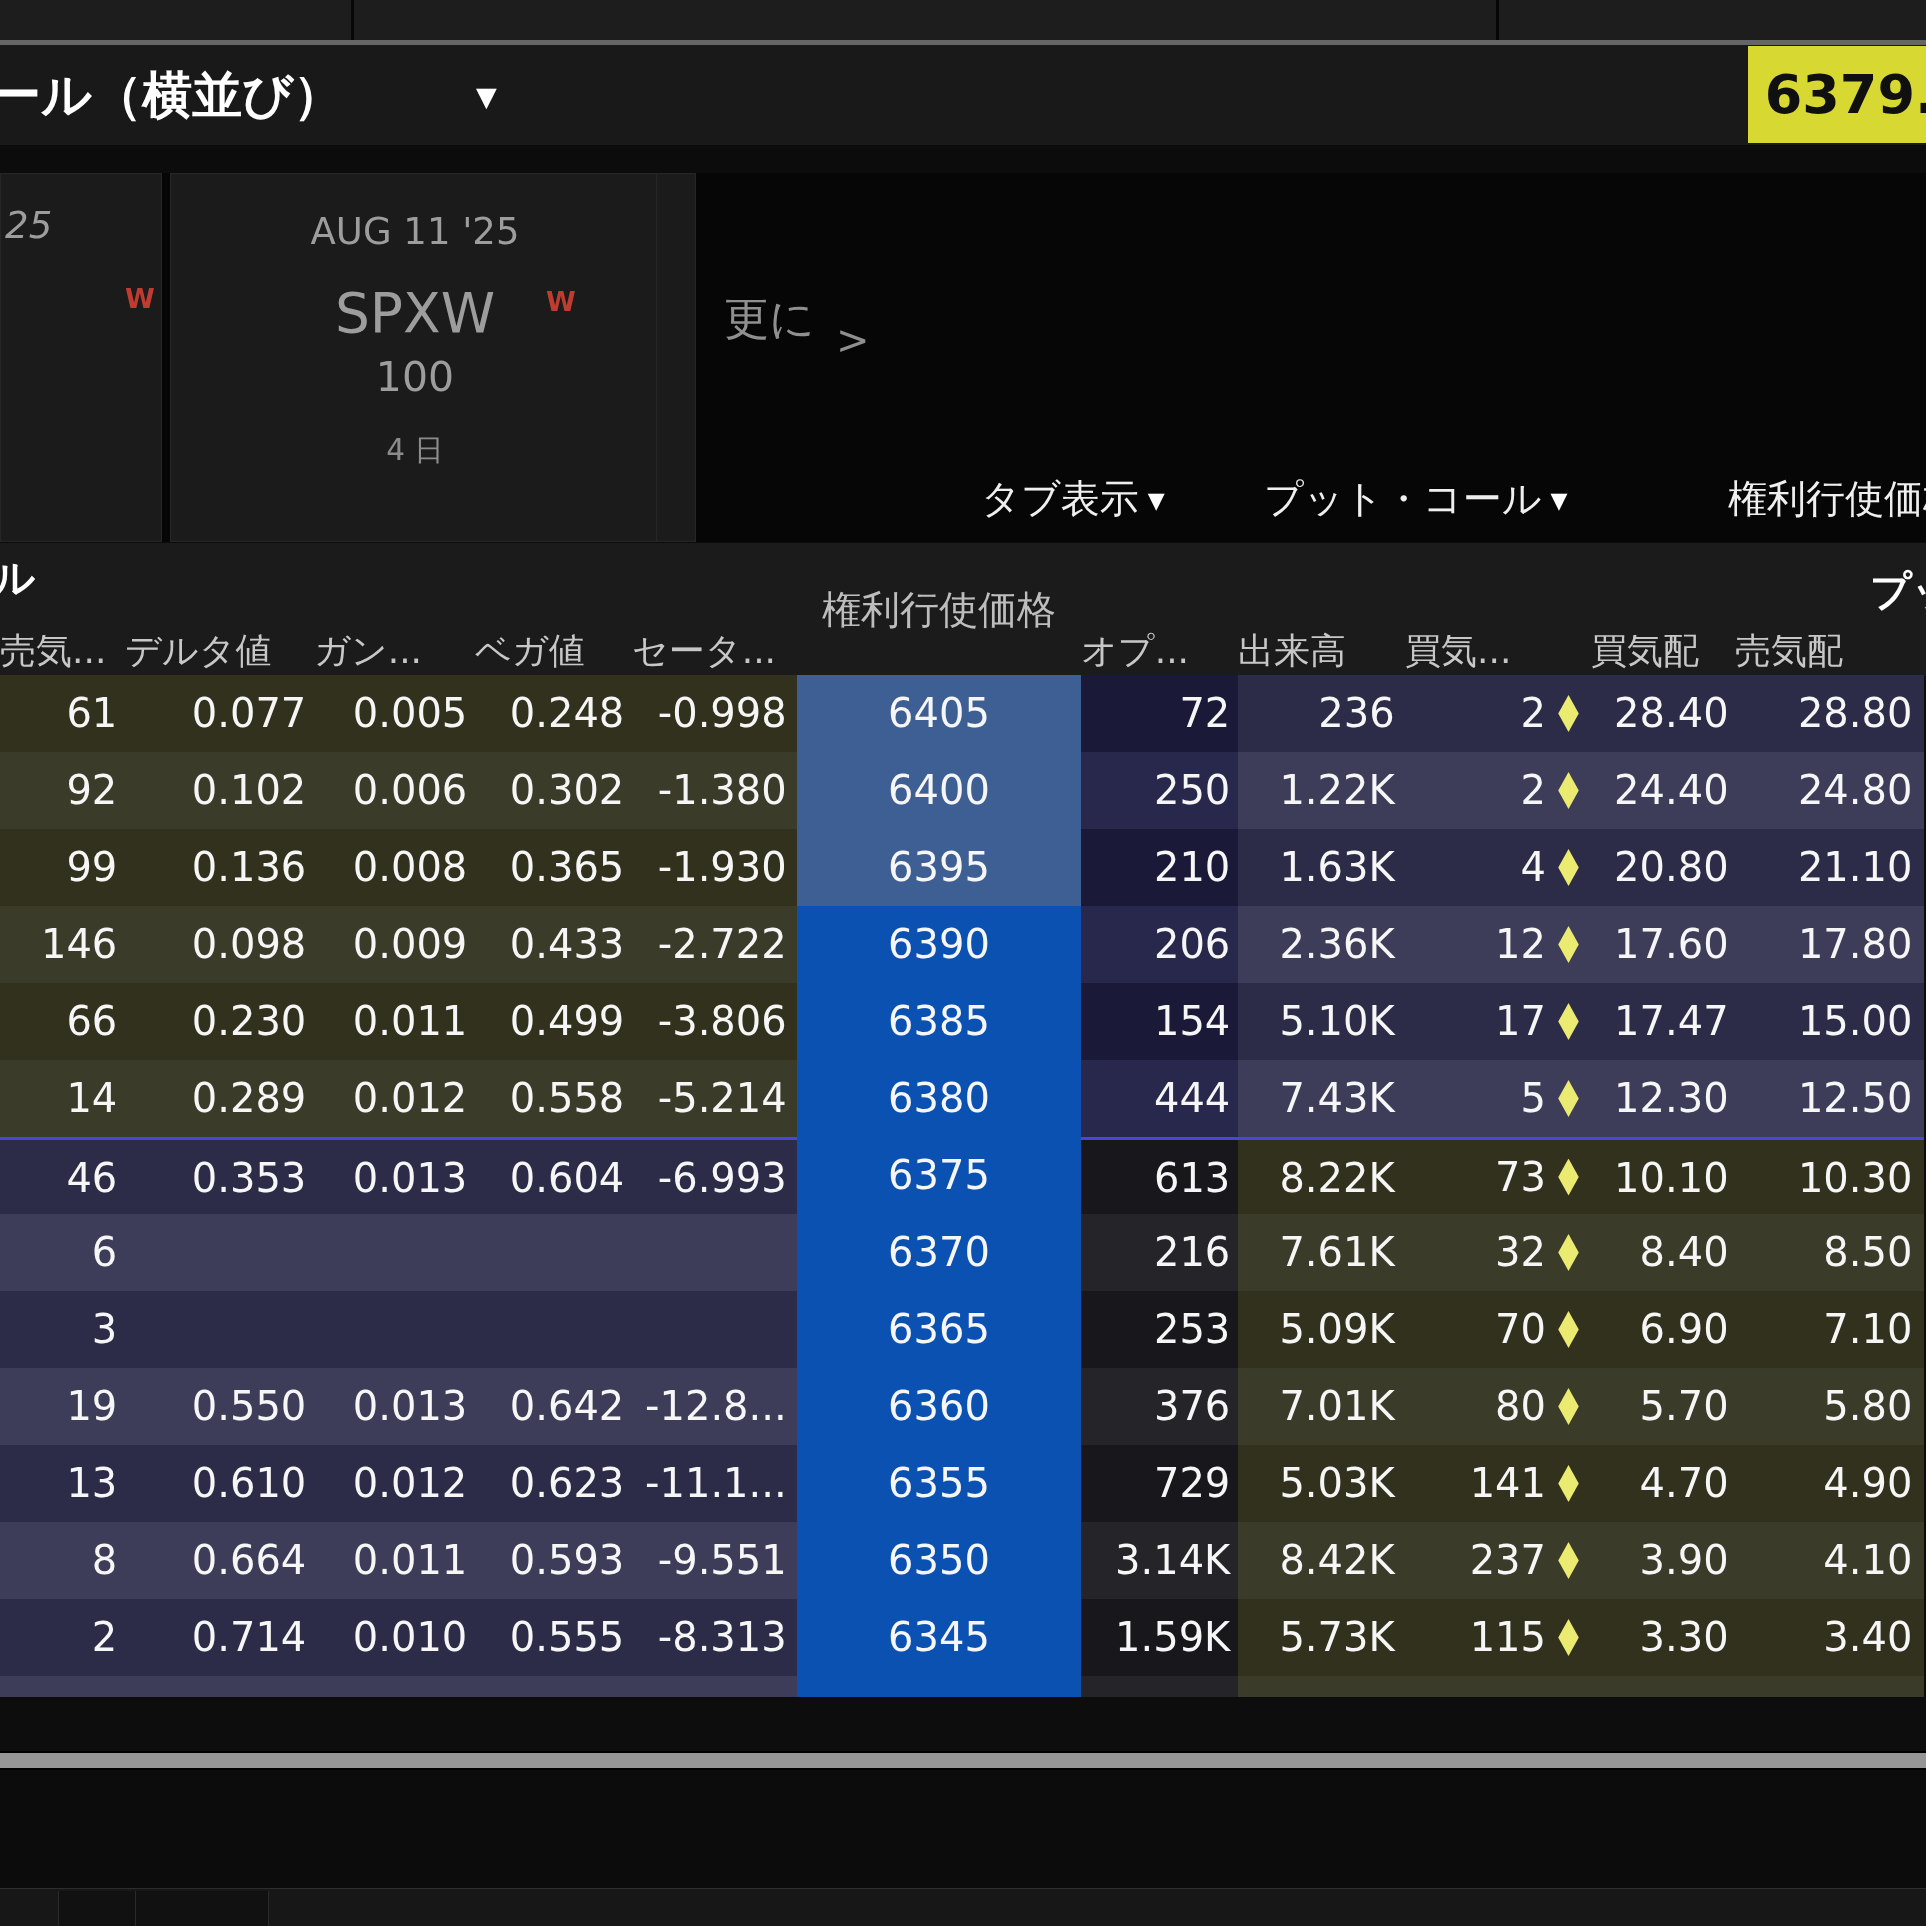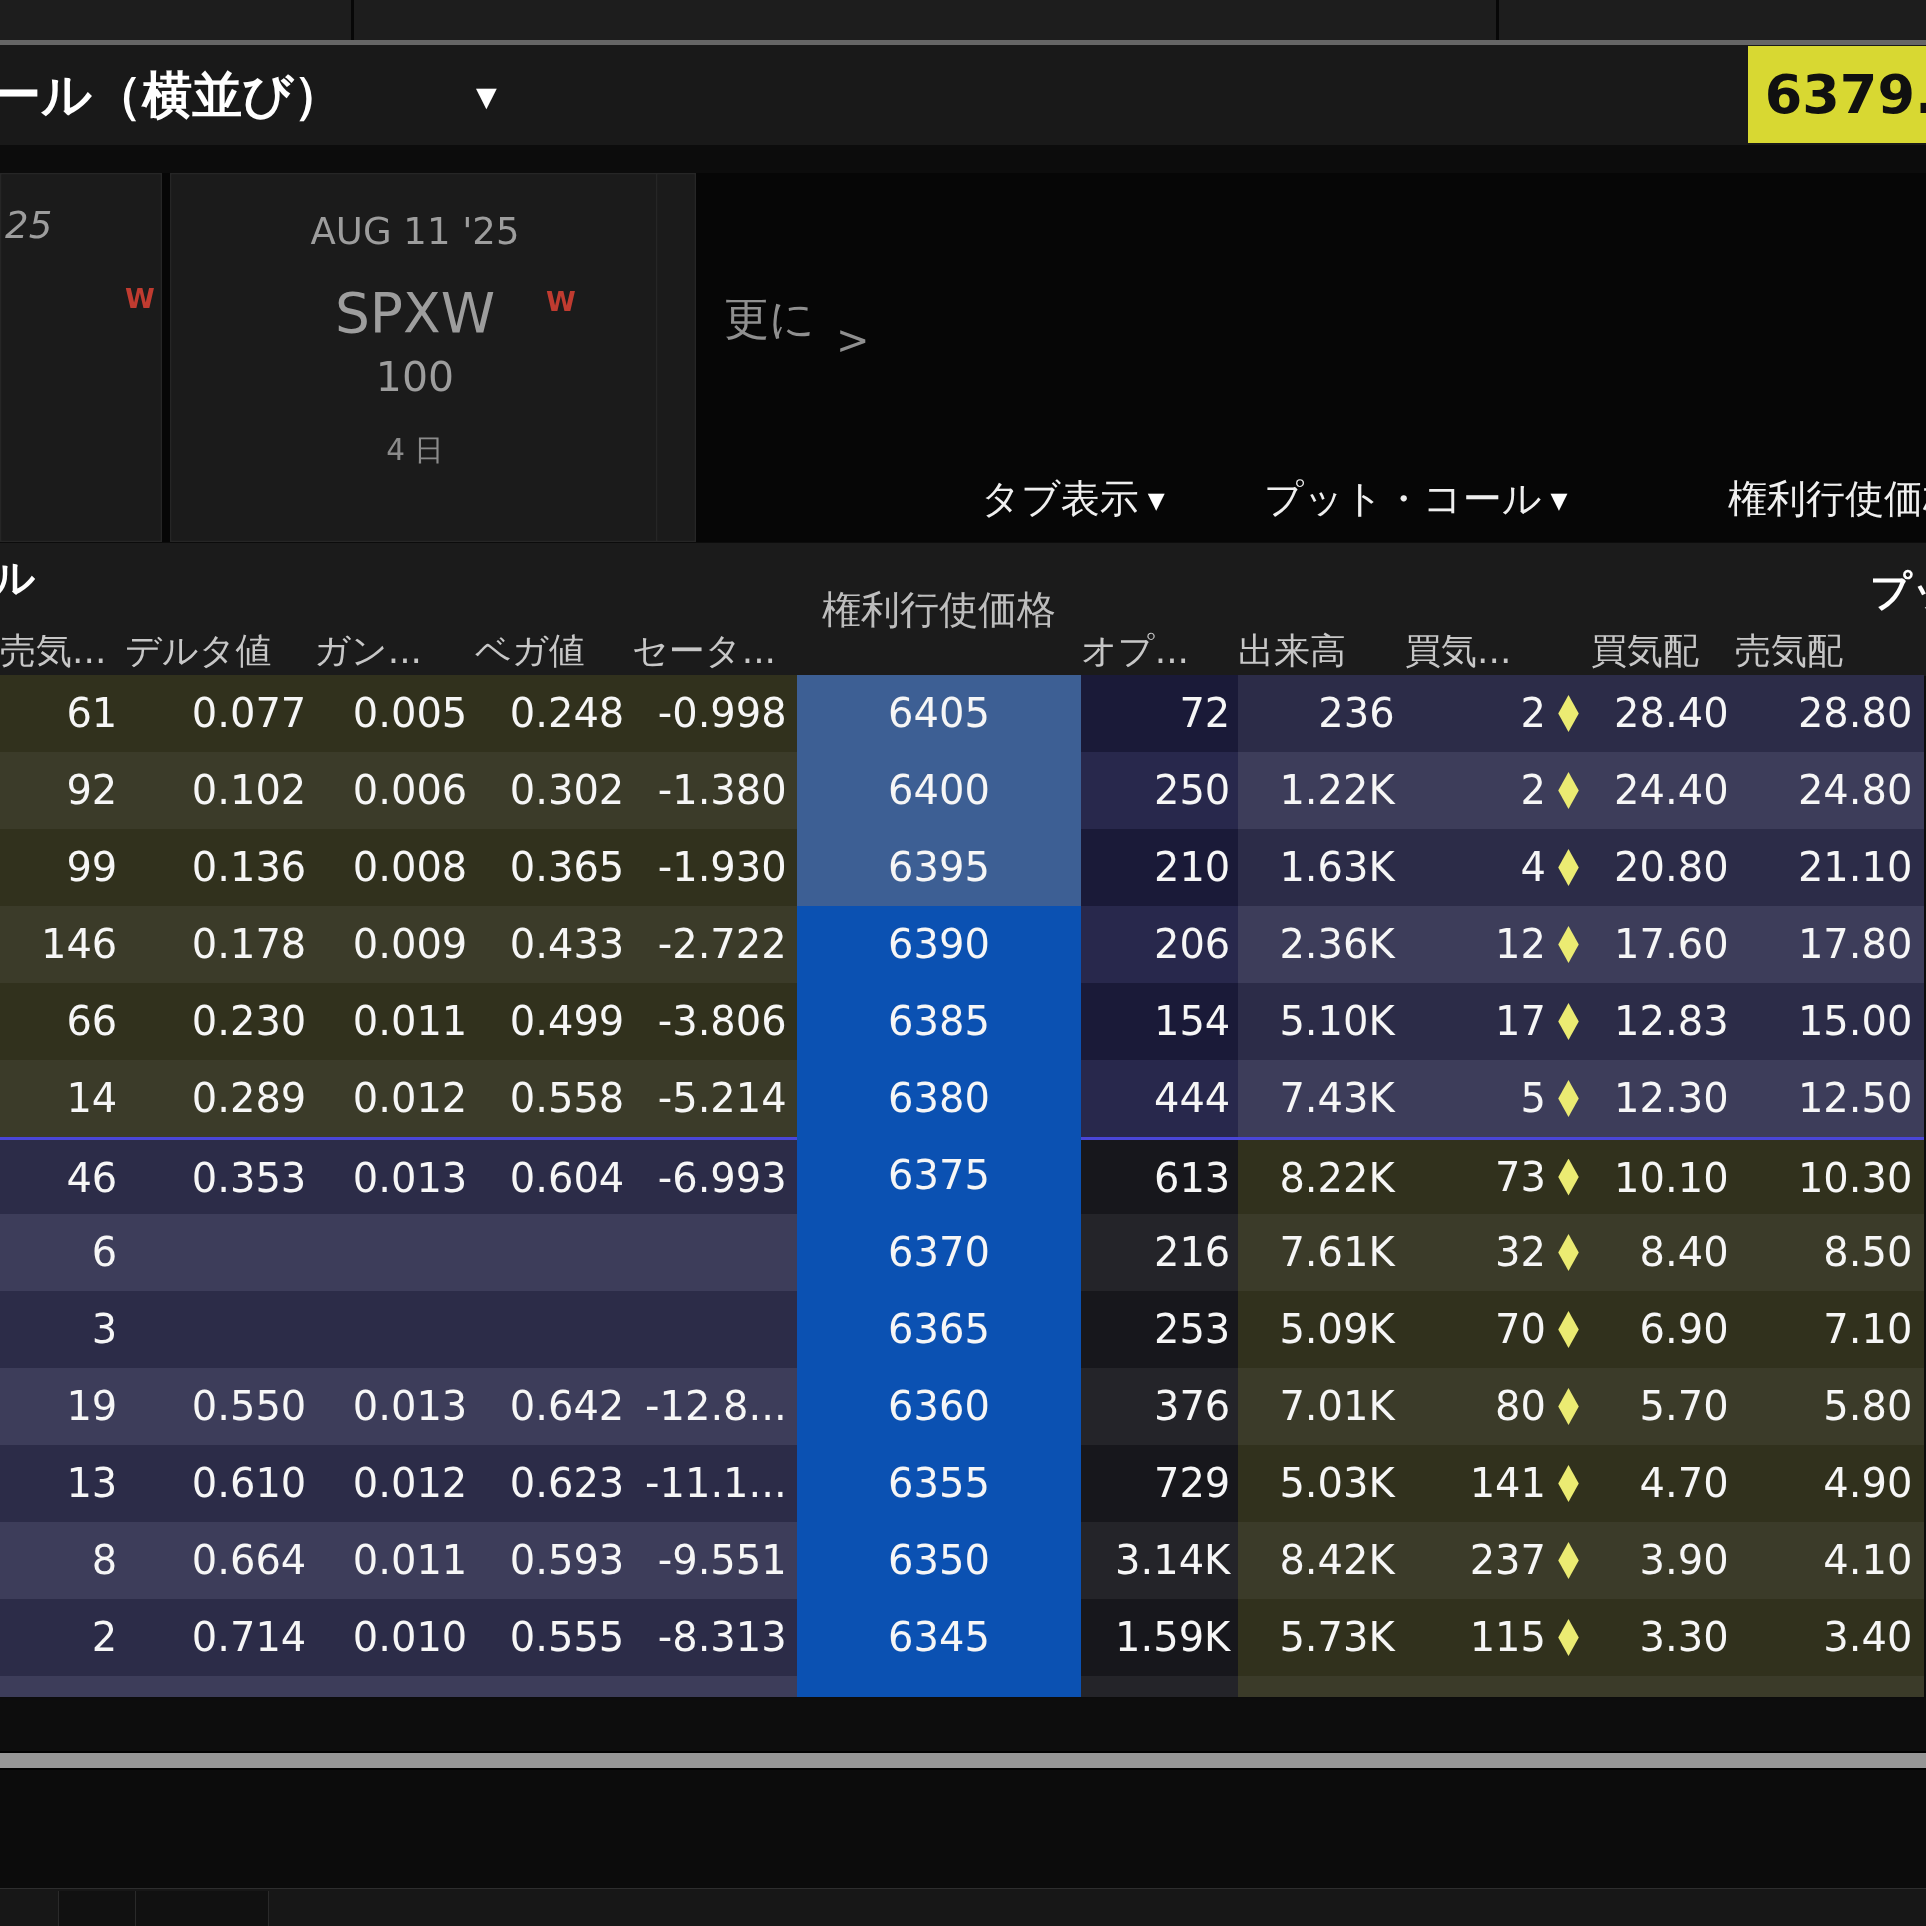--- a/index.html
+++ b/index.html
@@ -217,21 +217,21 @@
         <span>4</span>
         <span class="dia-box">
           <span class="diamond"></span>
         </span>
       </div>
       <div class="z-navy pad-p4">20.80</div>
       <div class="z-navy pad-p5">21.10</div>
     </div>
     <div class="row grid light">
       <div class="z-olive cell-pad">146</div>
-      <div class="z-olive cell-pad">0.178</div>
+      <div class="z-olive cell-pad">0.098</div>
       <div class="z-olive cell-pad">0.009</div>
       <div class="z-olive cell-pad">0.433</div>
       <div class="z-olive pad-c5">-2.722</div>
       <div class="strike-cell strike-royal">6390</div>
       <div class="z-opt-navy cell-pad">206</div>
       <div class="z-navy pad-p2">2.36K</div>
       <div class="z-navy dia-wrap">
         <span>12</span>
         <span class="dia-box">
           <span class="diamond"></span>
@@ -248,21 +248,21 @@
       <div class="z-olive pad-c5">-3.806</div>
       <div class="strike-cell strike-royal">6385</div>
       <div class="z-opt-navy cell-pad">154</div>
       <div class="z-navy pad-p2">5.10K</div>
       <div class="z-navy dia-wrap">
         <span>17</span>
         <span class="dia-box">
           <span class="diamond"></span>
         </span>
       </div>
-      <div class="z-navy pad-p4">12.83</div>
+      <div class="z-navy pad-p4">17.47</div>
       <div class="z-navy pad-p5">15.00</div>
     </div>
     <div class="row grid light">
       <div class="z-olive cell-pad">14</div>
       <div class="z-olive cell-pad">0.289</div>
       <div class="z-olive cell-pad">0.012</div>
       <div class="z-olive cell-pad">0.558</div>
       <div class="z-olive pad-c5">-5.214</div>
       <div class="strike-cell strike-royal">6380</div>
       <div class="z-opt-navy cell-pad">444</div>

